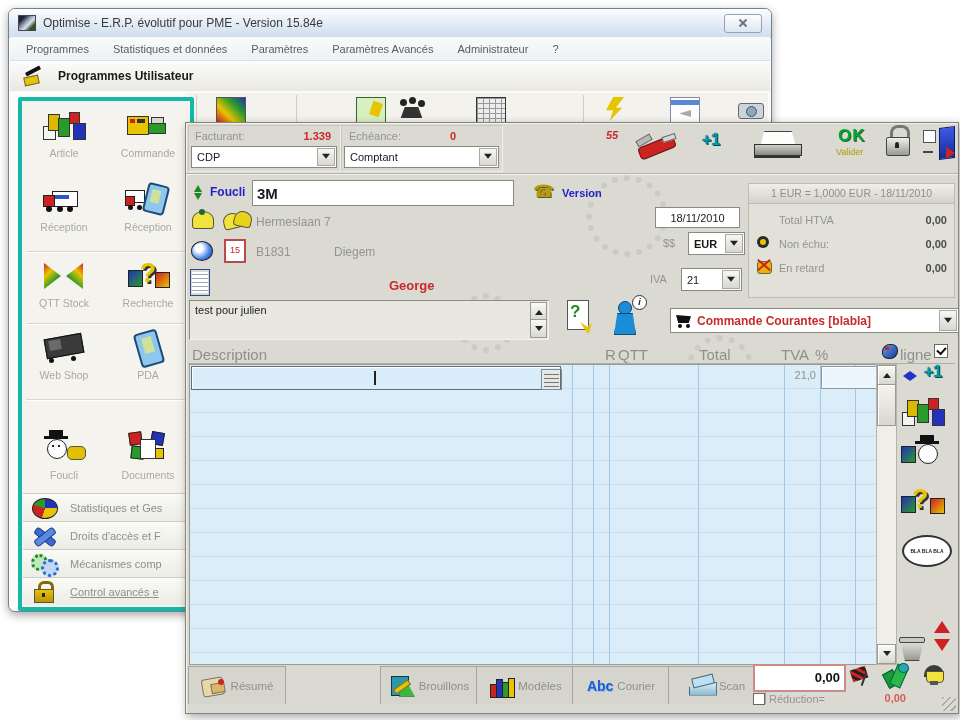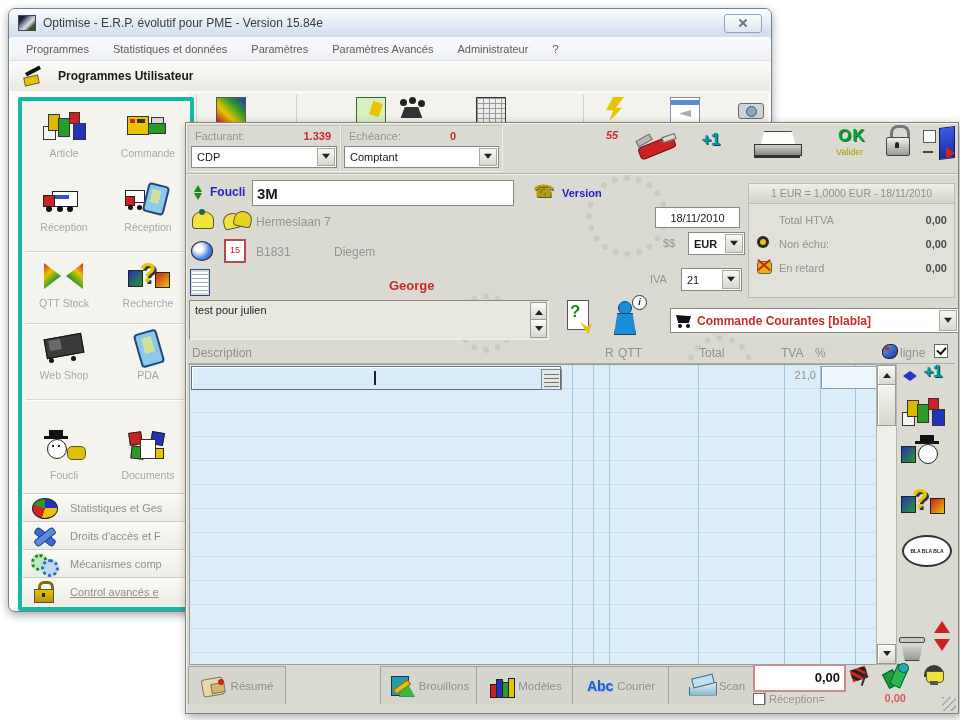--- a/index.html
+++ b/index.html
@@ -68,21 +68,21 @@
   .gear{position:absolute;border:6px dotted rgba(125,125,115,.16);border-radius:50%;}
   .checkbox{position:absolute;width:12px;height:12px;background:#fff;border:1px solid #6a6a64;}
   .checkbox.checked::after{content:"";position:absolute;left:2px;top:2px;width:7px;height:4px;
     border-left:2px solid #111;border-bottom:2px solid #111;transform:rotate(-48deg);}
 
   
   #grid{position:absolute;left:3px;top:241px;width:686px;height:299px;background:#dcedfa;
     border:1px solid #9b9a93;
     background-image:repeating-linear-gradient(180deg,rgba(0,0,0,0) 0 23px,#c6dff2 23px 24px);}
   .vline{position:absolute;top:0;bottom:0;width:1px;background:#a3c7e6;}
-  .gridhead{position:absolute;left:2px;top:219px;width:767px;height:21px;color:#8f8f8c;font-size:12px;
+  .gridhead{position:absolute;left:2px;top:219px;width:767px;height:21px;color:#8f8f8c;font-size:15px;
     border-bottom:1px solid #aeada6;}
   .editcell{position:absolute;left:1px;top:1px;width:368px;height:22px;background:#d9ecfa;
     border:1px solid #5f6e7a;box-shadow:inset 1px 1px 0 #fff;}
   .grip{position:absolute;left:351px;top:4px;width:15px;height:15px;background:#e6e5de;
     border:1px solid #8a8980;background-image:repeating-linear-gradient(180deg,#777 0 1px,transparent 1px 4px);background-clip:content-box;padding:2px;}
   .caret{position:absolute;width:2px;height:14px;background:#222;}
 
   
   .sb{position:absolute;background:#efeee8;border:1px solid #b5b4ad;}
   .sbtn{position:absolute;left:0;right:0;height:18px;background:linear-gradient(#fafaf7,#d8d7cf);
@@ -558,16 +558,16 @@
     <b class="b" style="left:1px;top:8px;width:10px;height:14px;background:#1a9a3a;border:1px solid #063;transform:rotate(-28deg);"></b>
     <b class="b" style="left:9px;top:2px;width:10px;height:20px;background:#2ab84a;border:1px solid #063;transform:rotate(24deg);"></b>
     <b class="b" style="left:14px;top:0;width:9px;height:8px;border-radius:50%;background:#2aa8a8;border:1px solid #066;"></b>
   </i>
   <i class="abs" style="left:736px;top:540px;width:26px;height:26px;">
     <b class="b" style="left:2px;top:2px;width:20px;height:12px;background:#3a3a3a;border-radius:10px 10px 0 0;"></b>
     <b class="b" style="left:4px;top:8px;width:16px;height:10px;background:#f2e23a;border:1px solid #553;border-radius:0 0 4px 4px;"></b>
     <b class="b" style="left:8px;top:18px;width:8px;height:4px;background:#555;"></b>
   </i>
   <i class="checkbox" style="left:567px;top:570px;width:10px;height:10px;"></i>
-  <span class="abs glabel" style="left:583px;top:570px;">Réception=</span>
+  <span class="abs glabel" style="left:583px;top:570px;">Réduction=</span>
   <span class="abs" style="left:676px;top:569px;width:44px;text-align:right;color:#d85a5a;font-weight:bold;">0,00</span>
   <i class="abs" style="right:2px;bottom:2px;width:14px;height:14px;background:repeating-linear-gradient(135deg,#aaa 0 2px,transparent 2px 5px);"></i>
 </div>
 
 </body></html>

